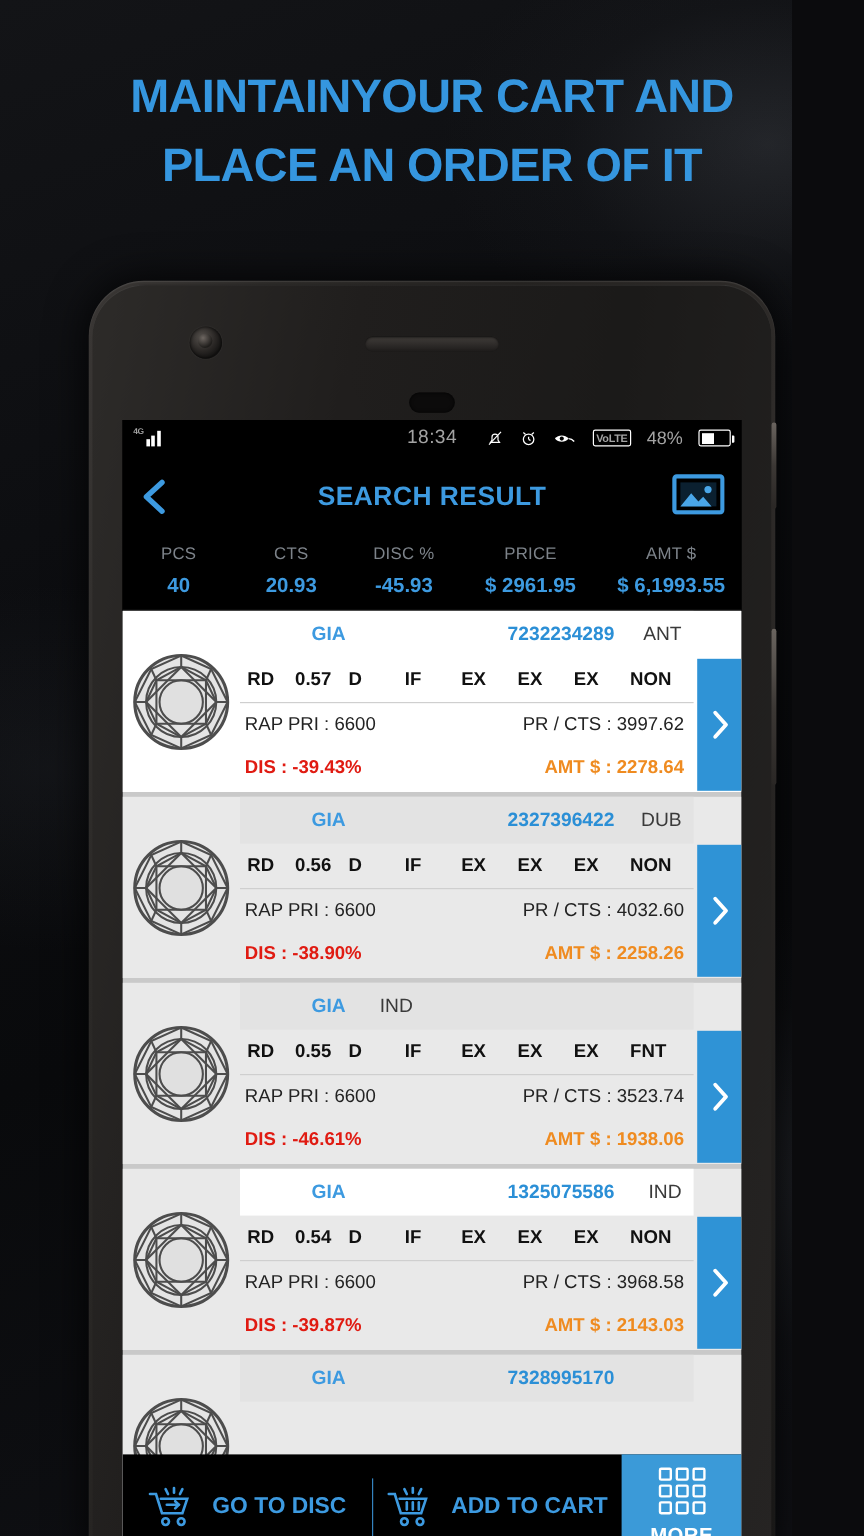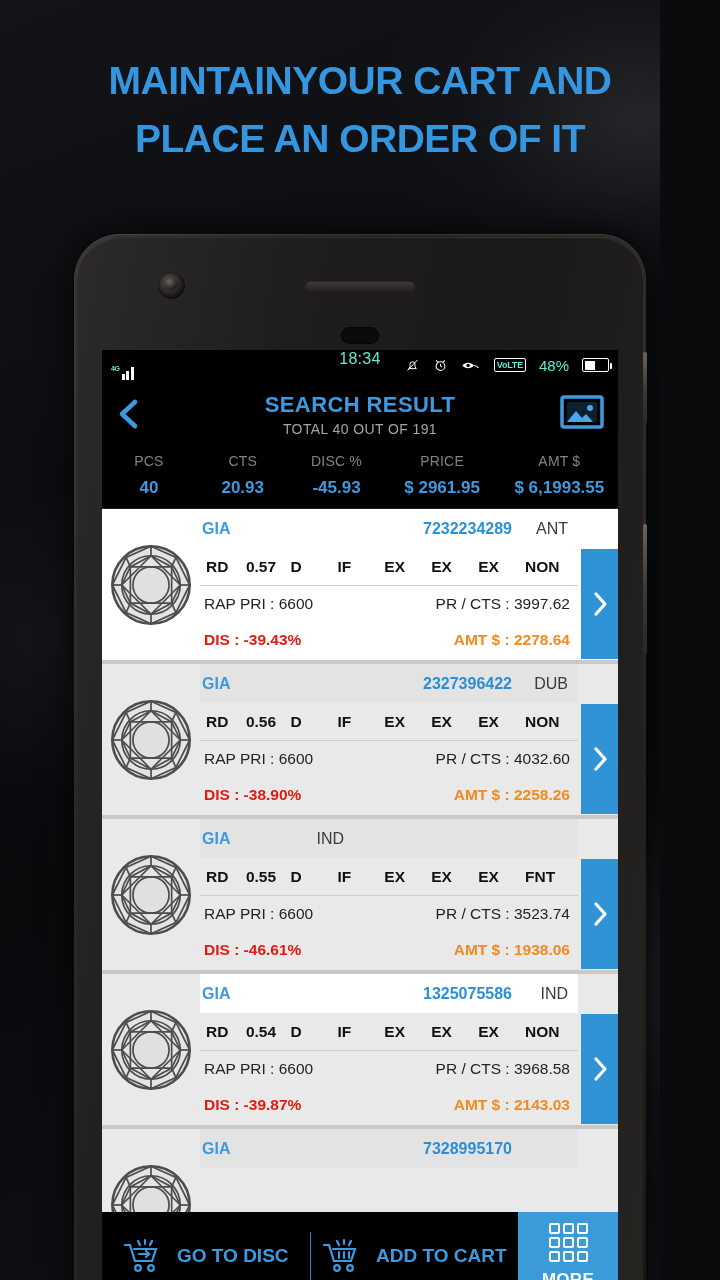--- a/index.html
+++ b/index.html
@@ -101,22 +101,23 @@
     overflow: hidden;
     display: flex;
     flex-direction: column;
   }
 
   
   #statusbar {
     height: 30px;
     background: #000;
     display: flex;
+    align-items: center;
     padding: 0 9px;
-    color: #5eead4;
+    color: #a3a3a3;
     font-size: 15px;
     flex: none;
   }
   #sb-left { display: flex; align-items: flex-end; gap: 2px; }
   .sb-4g { font-size: 7px; line-height: 7px; font-weight: bold; position: relative; top: -8px; letter-spacing: -0.3px;}
   .sb-bars { display: flex; align-items: flex-end; gap: 1.5px; height: 14px; }
   .sb-bars i { display: block; width: 3px; background: #fff; }
   .sb-bars i:nth-child(1){ height: 6px; }
   .sb-bars i:nth-child(2){ height: 9px; }
   .sb-bars i:nth-child(3){ height: 13px; }
@@ -194,21 +195,21 @@
   }
   .card-body { flex: 1; display: flex; flex-direction: column; padding-right: 40px; min-width: 0; }
 
   .row-top {
     display: flex; align-items: center;
     height: 39px; padding: 0 10px 0 2px;
     background: #fff;
   }
   .card.alt .row-top { background: #fff; }
   .card.tone .row-top { background: #e3e3e3; }
-  .lab-gia { color: #3d9ae0; font-size: 16px; font-weight: bold; width: 86px; }
+  .lab-gia { color: #3d9ae0; font-size: 16px; font-weight: bold; width: 86px; text-align: right; }
   .lab-num { color: #2b8fd6; font-size: 16px; font-weight: bold; flex: 1; text-align: right; }
   .lab-loc { color: #3a3a3a; font-size: 16px; width: 56px; text-align: right; }
 
   .row-attrs {
     display: flex; align-items: center;
     height: 38px; padding: 0 6px 0 2px;
     border-bottom: 1px solid #cfcfcf;
   }
   .row-attrs span {
     color: #111; font-size: 15.5px; font-weight: bold;
@@ -320,21 +321,20 @@
       </div>
 
       <div id="appbar">
         <div id="back-btn">
           <svg width="26" height="32" viewBox="0 0 26 32">
             <polyline points="19,4 6,16 19,28" fill="none" stroke="#3d9ae0" stroke-width="4.5" stroke-linecap="round" stroke-linejoin="round"></polyline>
           </svg>
         </div>
         <div id="title-block">
           <div id="app-title">SEARCH RESULT</div>
-          <div id="app-subtitle">TOTAL 40 OUT OF 191</div>
         </div>
         <div id="gallery-btn">
           <svg width="44" height="34" viewBox="0 0 44 34">
             <rect x="2" y="2" width="40" height="30" rx="2" fill="none" stroke="#3d9ae0" stroke-width="3.5"></rect>
             <rect x="7" y="7" width="30" height="20" fill="#0b2030"></rect>
             <path d="M7 27l9-11 6 7 4-4 7 8z" fill="#4aa6e8"></path>
             <circle cx="30" cy="13" r="3" fill="#4aa6e8"></circle>
           </svg>
         </div>
       </div>

